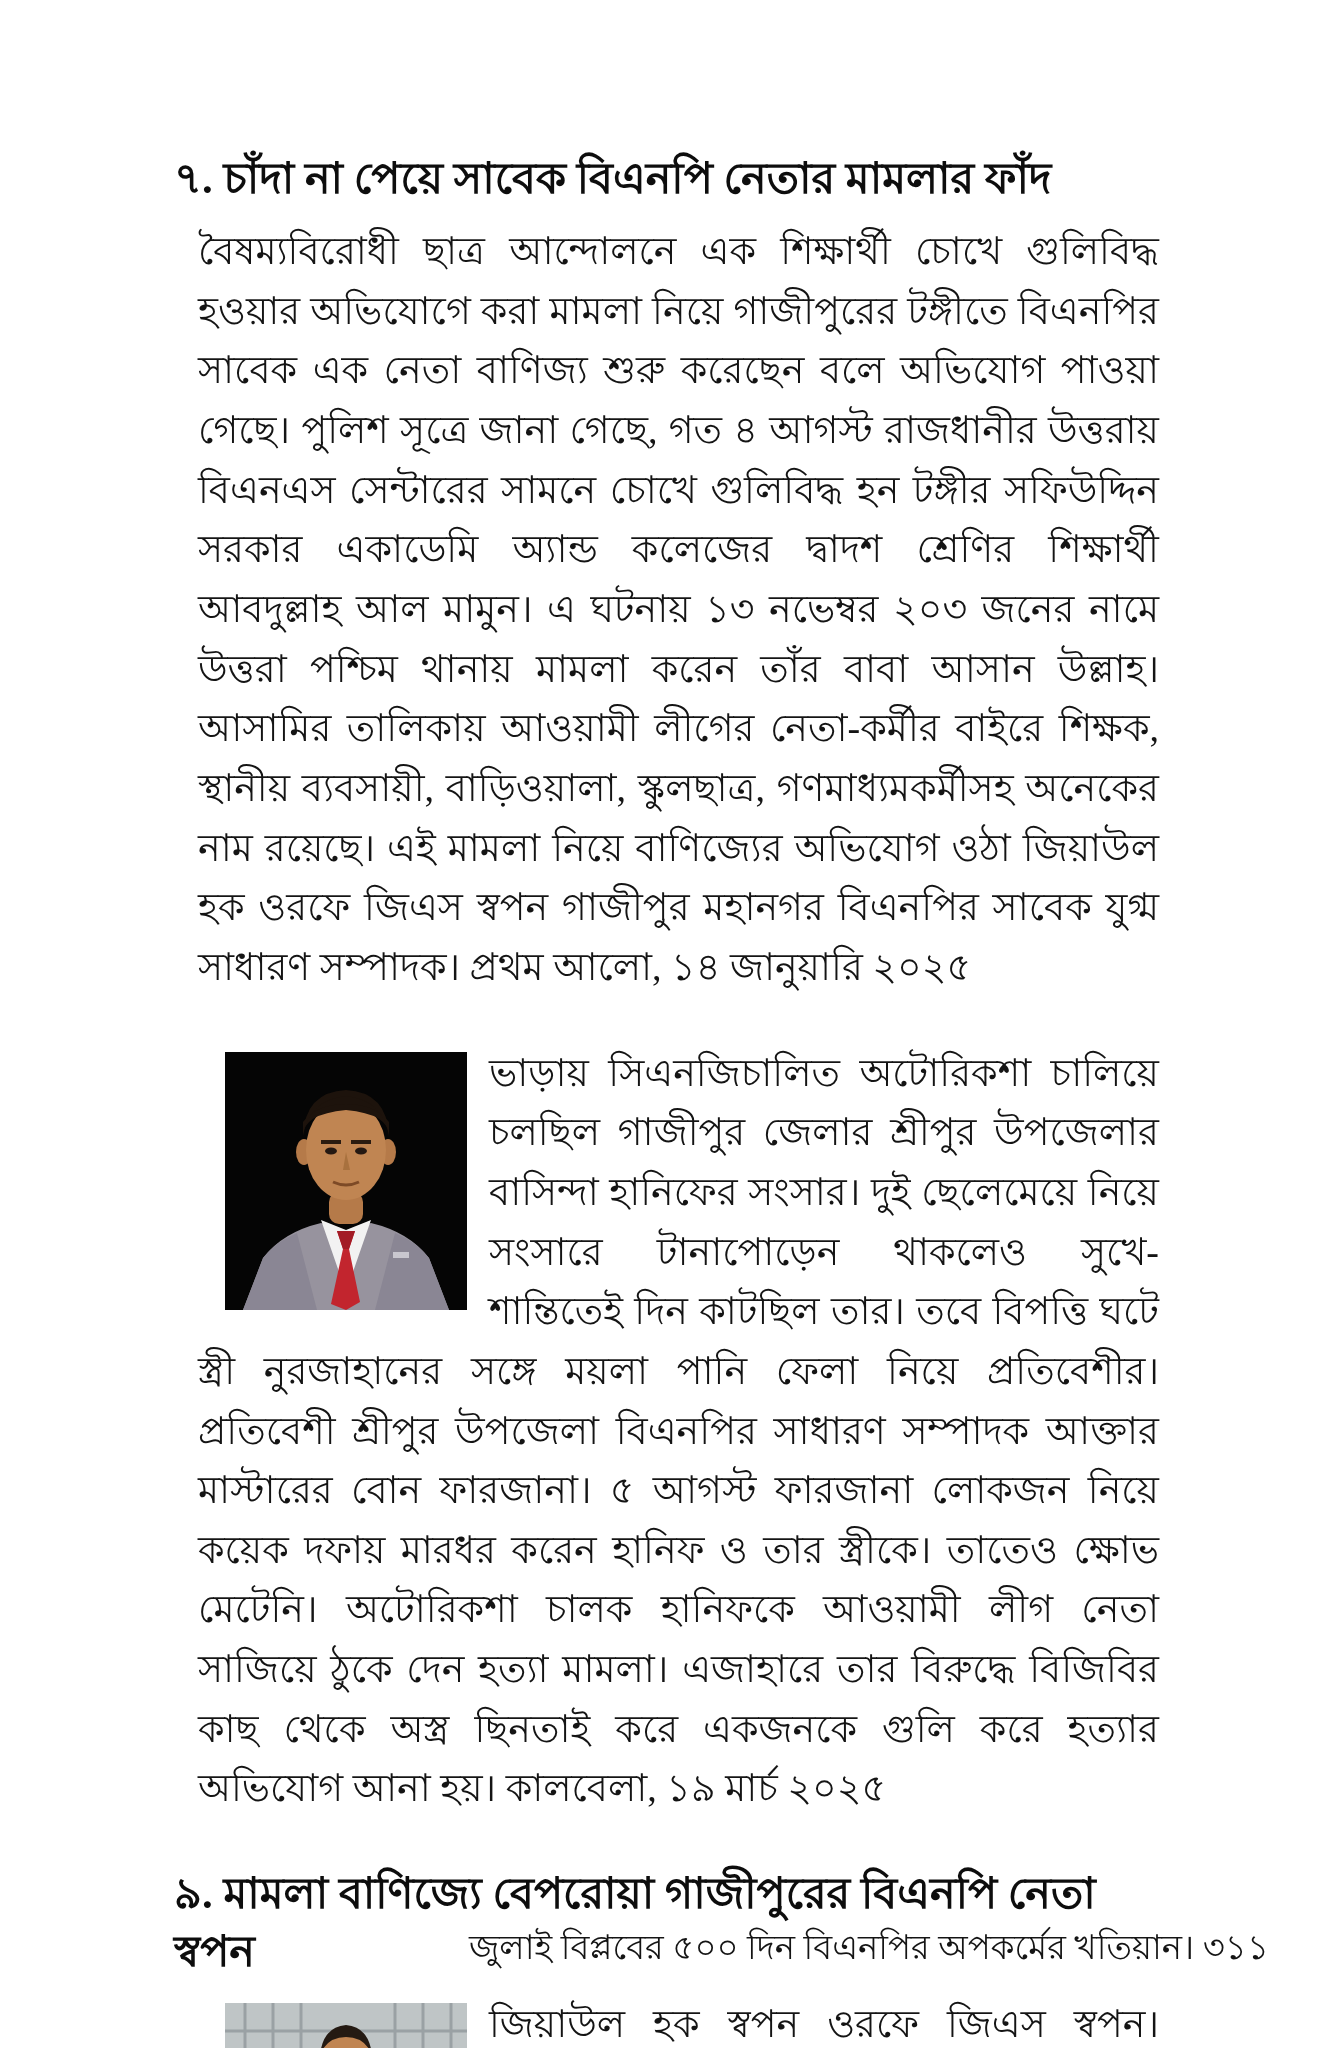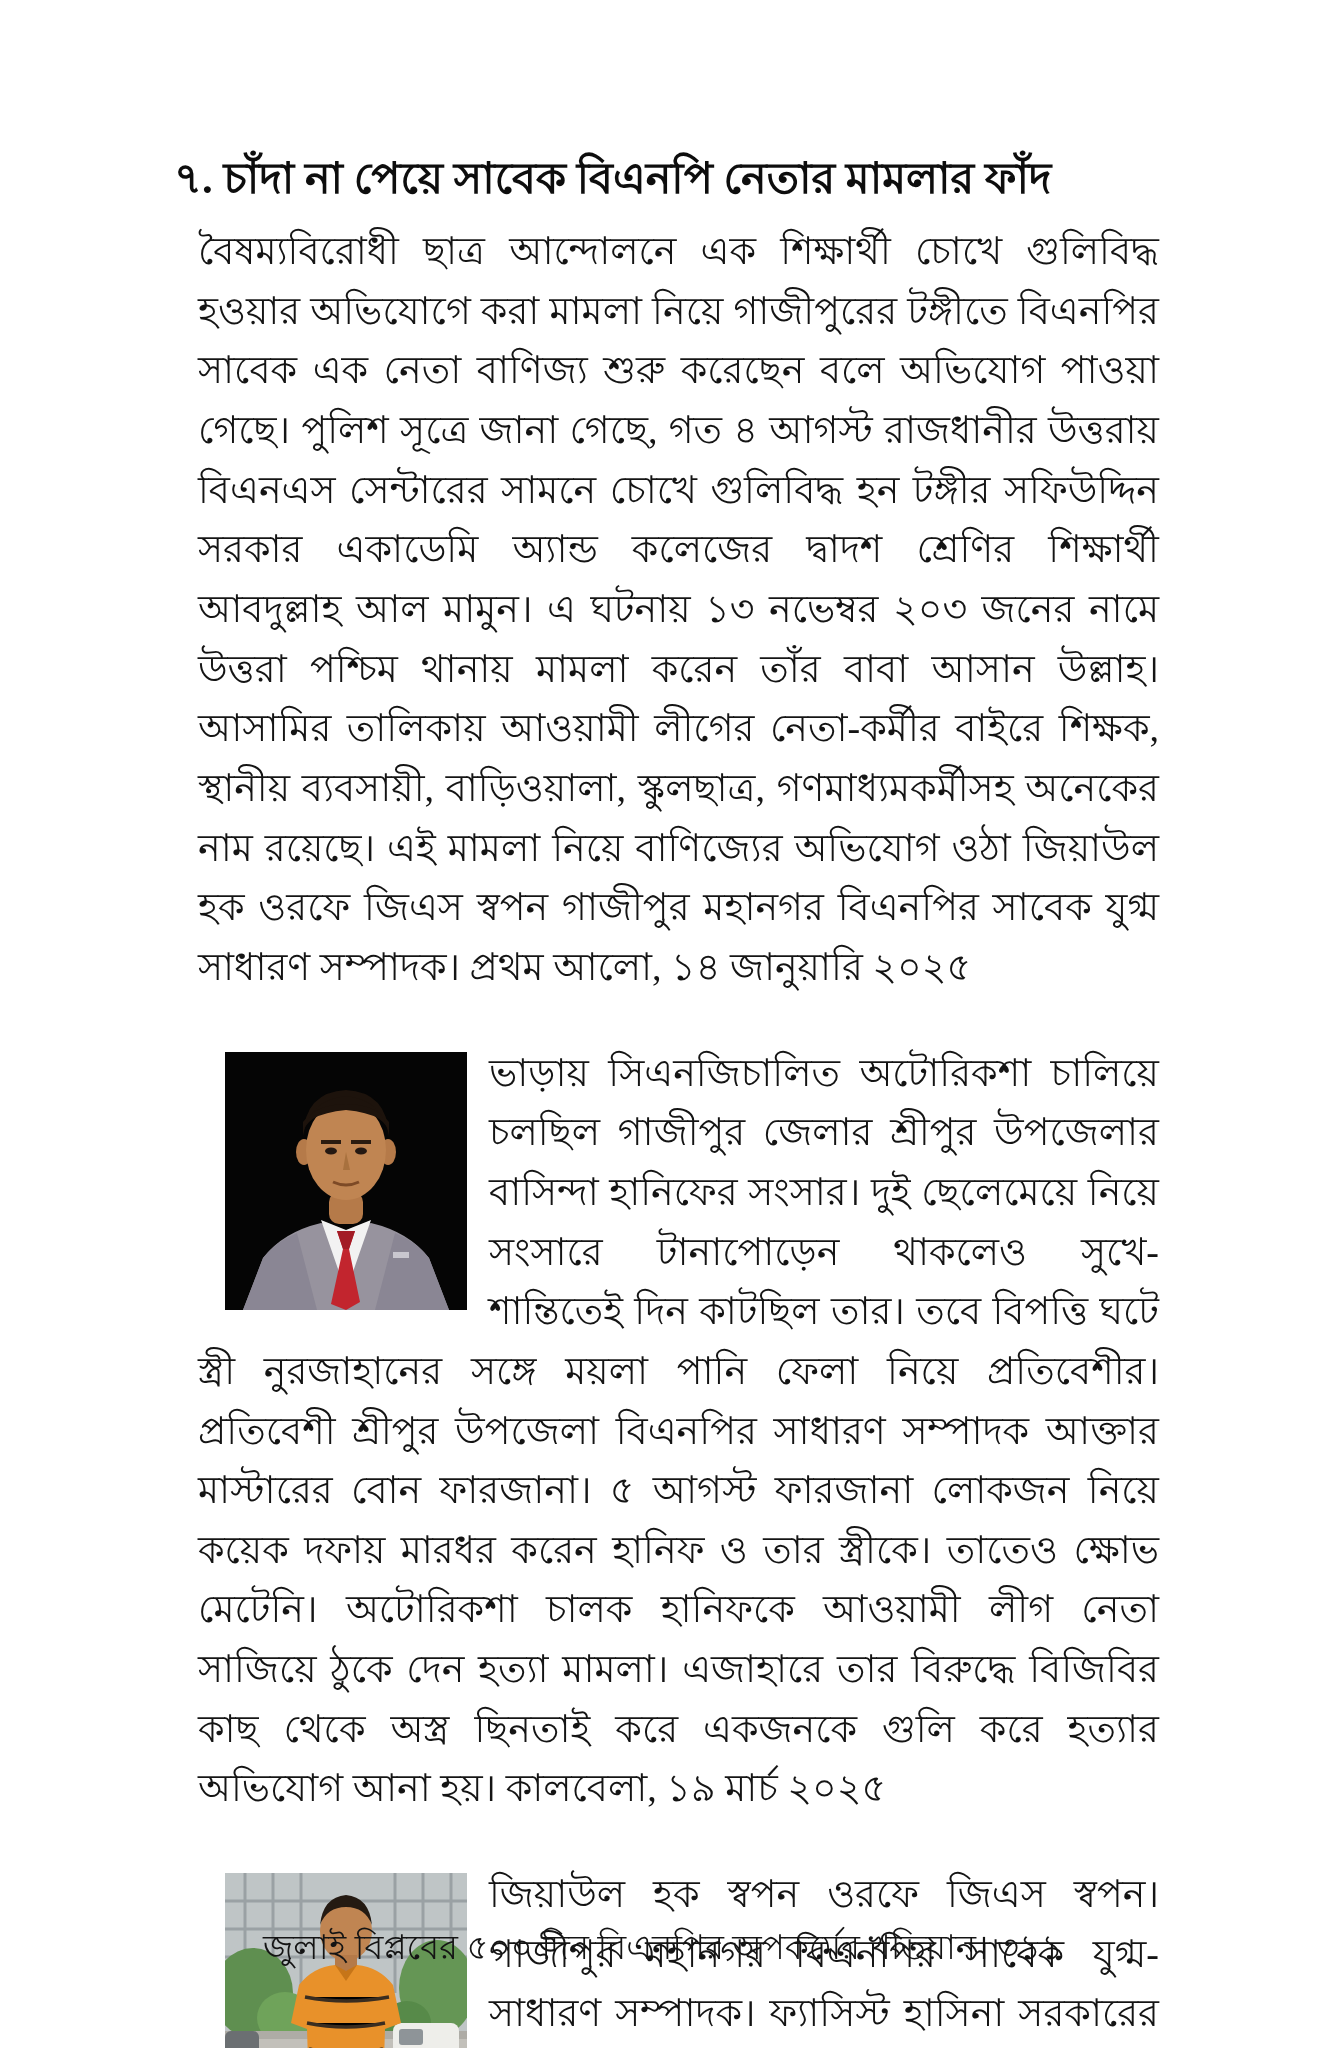--- a/index.html
+++ b/index.html
@@ -38,21 +38,21 @@
     margin: 8px 22px 10px 51px;
     overflow: hidden;
     background: #000;
   }
   figure.photo svg { display: block; width: 100%; height: 100%; }
   .page-footer {
     position: absolute;
     left: 0;
     bottom: 70px;
     width: 100%;
-    text-align: center;
+    text-align: right;
     font-size: 34px;
     color: #141414;
     margin-top: 44px;
   }
 </style>
 </head>
 <body>
 
 <div class="page">
 
@@ -95,20 +95,21 @@
           <path d="M108,130 Q121,136 134,130" stroke="#7d4a26" stroke-width="3" fill="none"></path>
 
           <rect x="168" y="200" width="16" height="6" fill="#c9c7cf"></rect>
         </svg>
       </figure>
       <p class="body-text">ভাড়ায় সিএনজিচালিত অটোরিকশা চালিয়ে চলছিল গাজীপুর জেলার শ্রীপুর উপজেলার বাসিন্দা হানিফের সংসার। দুই ছেলেমেয়ে নিয়ে সংসারে টানাপোড়েন থাকলেও সুখে-শান্তিতেই দিন কাটছিল তার। তবে বিপত্তি ঘটে স্ত্রী নুরজাহানের সঙ্গে ময়লা পানি ফেলা নিয়ে প্রতিবেশীর। প্রতিবেশী শ্রীপুর উপজেলা বিএনপির সাধারণ সম্পাদক আক্তার মাস্টারের বোন ফারজানা। ৫ আগস্ট ফারজানা লোকজন নিয়ে কয়েক দফায় মারধর করেন হানিফ ও তার স্ত্রীকে। তাতেও ক্ষোভ মেটেনি। অটোরিকশা চালক হানিফকে আওয়ামী লীগ নেতা সাজিয়ে ঠুকে দেন হত্যা মামলা। এজাহারে তার বিরুদ্ধে বিজিবির কাছ থেকে অস্ত্র ছিনতাই করে একজনকে গুলি করে হত্যার অভিযোগ আনা হয়। কালবেলা, ১৯ মার্চ ২০২৫</p>
     </div>
   </section>
 
   <section class="article">
+    <h2 class="heading">৯. মামলা বাণিজ্যে বেপরোয়া গাজীপুরের বিএনপি নেতা স্বপন</h2>
     <div class="body-wrap">
       <figure class="photo" aria-label="man in orange striped polo shirt standing outdoors before trees, building and a white van">
         <svg viewBox="0 0 242 258">
 
           <rect x="0" y="0" width="242" height="160" fill="#bfc5c6"></rect>
           <g stroke="#9aa1a4" stroke-width="3">
             <line x1="20" y1="0" x2="20" y2="130"></line>
             <line x1="48" y1="0" x2="48" y2="130"></line>
             <line x1="76" y1="0" x2="76" y2="130"></line>
             <line x1="170" y1="0" x2="170" y2="120"></line>

